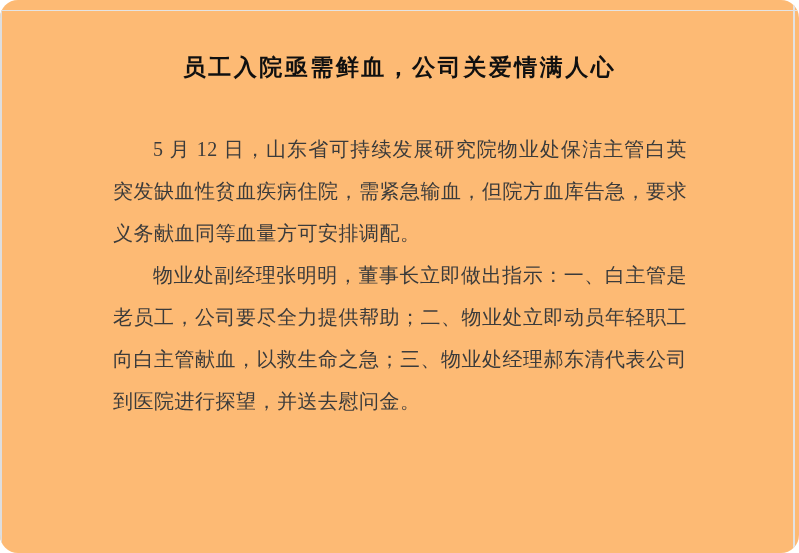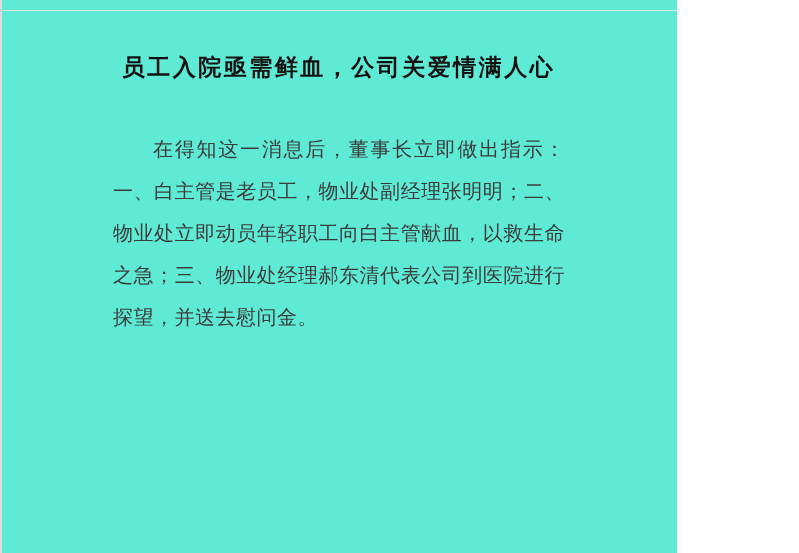--- a/index.html
+++ b/index.html
@@ -5,24 +5,25 @@
   * { margin: 0; padding: 0; box-sizing: border-box; }
   html, body {
     width: 799px;
     height: 553px;
     background: #ffffff;
     font-family: "Liberation Serif", "DejaVu Serif", serif;
     overflow: hidden;
   }
   .page {
     position: relative;
-    width: 677px;
+    width: 799px;
     height: 553px;
-    background: #5eead4;
+    background: #fdba74;
     overflow: hidden;
+    border-radius: 18px;
   }
   
   .edge-top {
     position: absolute;
     left: 0; top: 10px;
     width: 799px; height: 1px;
     background: #e4e4e4;
   }
   .edge-left {
     position: absolute;
@@ -63,15 +64,16 @@
 <body>
 
 <div class="page">
   <div class="edge-top"></div>
   <div class="edge-left"></div>
   <div class="edge-right"></div>
 
   <h1 class="doc-title">员工入院亟需鲜血，公司关爱情满人心</h1>
 
   <div class="doc-body">
-    <p>在得知这一消息后，董事长立即做出指示：一、白主管是老员工，物业处副经理张明明；二、物业处立即动员年轻职工向白主管献血，以救生命之急；三、物业处经理郝东清代表公司到医院进行探望，并送去慰问金。</p>
+    <p>5 月 12 日，山东省可持续发展研究院物业处保洁主管白英突发缺血性贫血疾病住院，需紧急输血，但院方血库告急，要求义务献血同等血量方可安排调配。</p>
+    <p>物业处副经理张明明，董事长立即做出指示：一、白主管是老员工，公司要尽全力提供帮助；二、物业处立即动员年轻职工向白主管献血，以救生命之急；三、物业处经理郝东清代表公司到医院进行探望，并送去慰问金。</p>
   </div>
 </div>
 
 </body></html>

